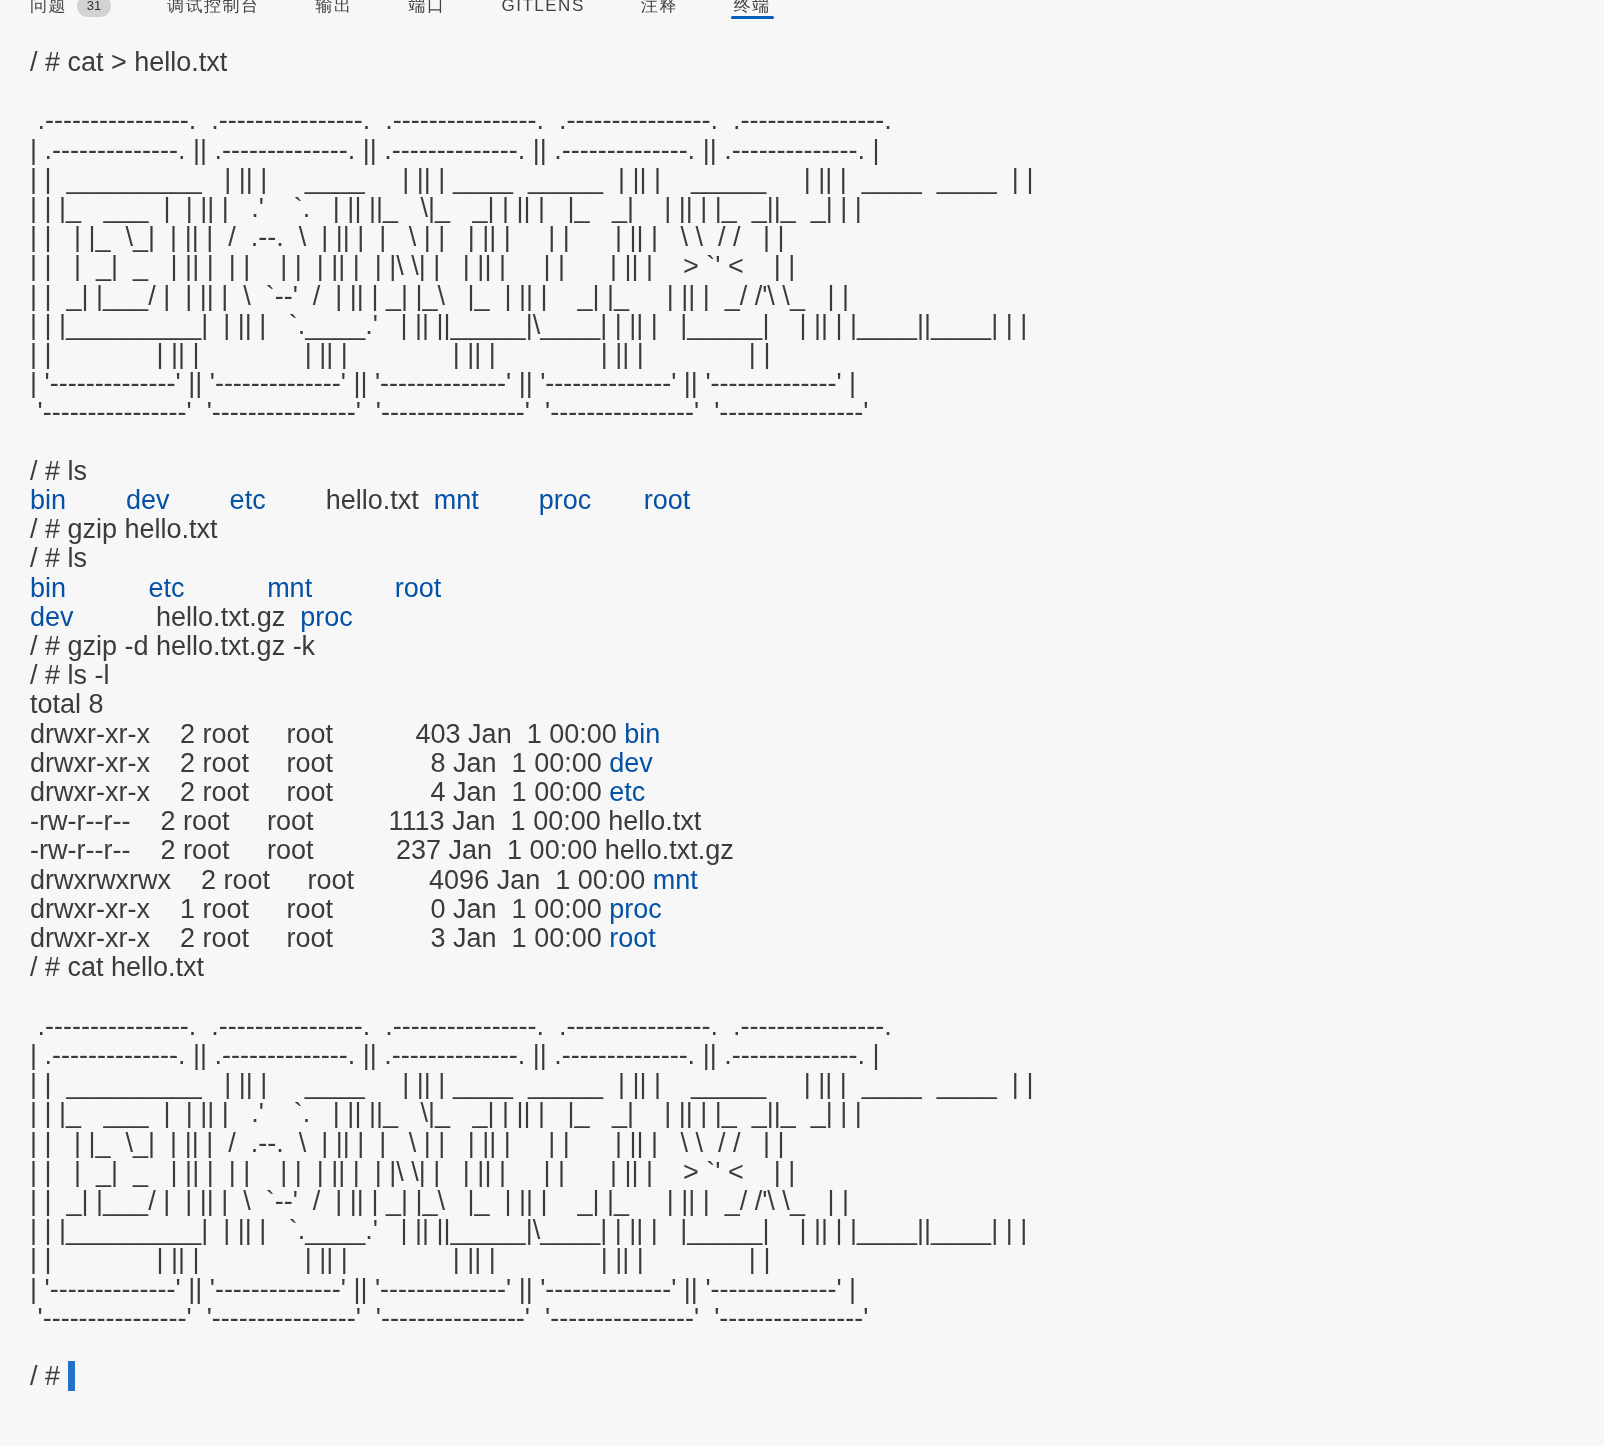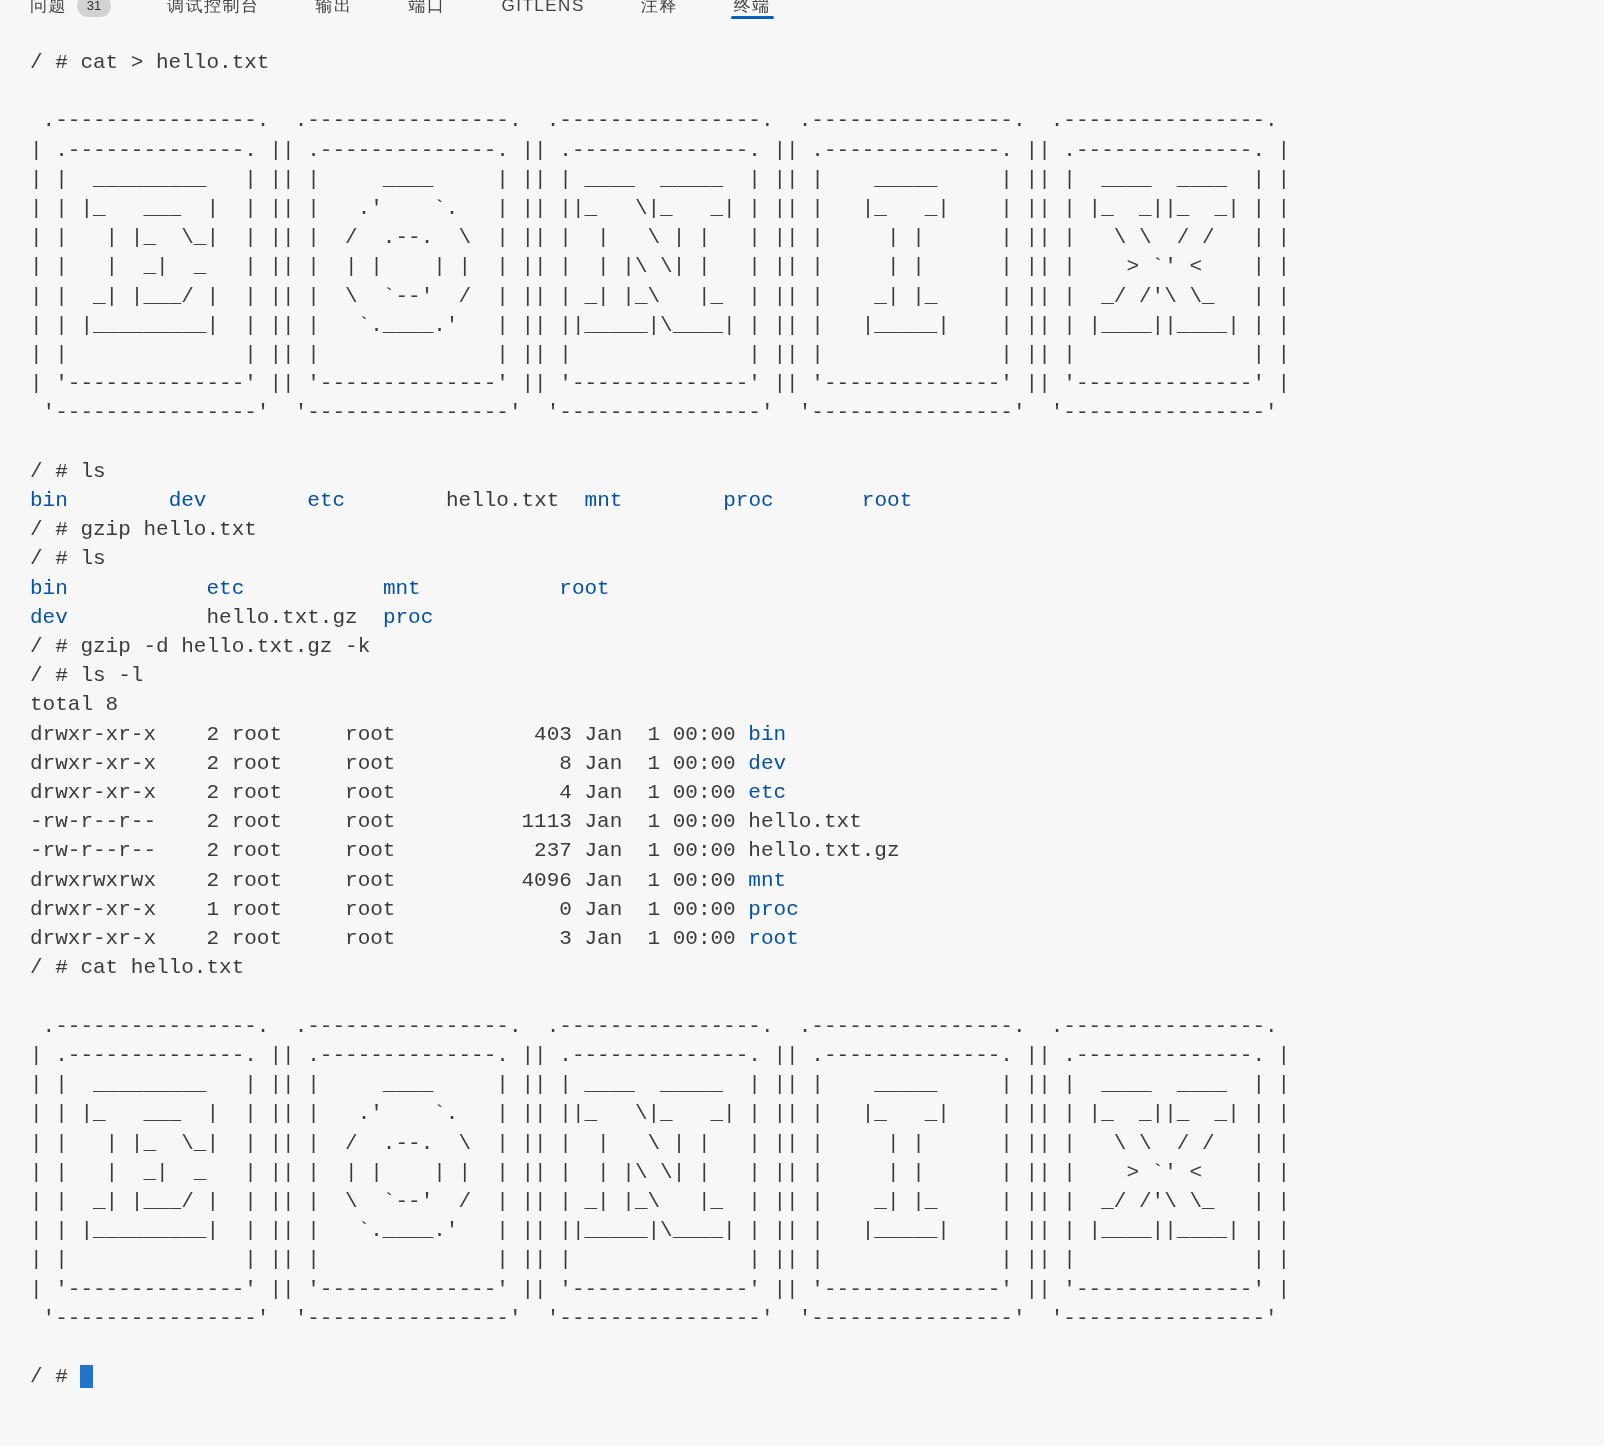--- a/index.html
+++ b/index.html
@@ -31,22 +31,22 @@
     font-size:13px;line-height:22px;text-align:center;letter-spacing:0;
   }
   .underline{
     position:absolute;left:-3px;right:-3px;bottom:0;height:3px;
     border-radius:2px;background:var(--accent);
   }
   
   .terminal{width:100%;height:1424px;cursor:text}
   .term-pre{
     margin:0;padding:26px 0 0 30px;
-    font-family:Liberation Mono, monospace;
-    font-size:21px;line-height:29.2px;
+    font-family:Liberation Sans, sans-serif;
+    font-size:27px;line-height:29.2px;
     color:var(--fg);white-space:pre;
   }
   .term-pre .d{color:var(--dir)}
   .term-pre .c{background:var(--cursor);color:var(--cursor)}
 </style>
 </head>
 <body>
 
 <div class="tabbar">
   <div class="tabrow">

